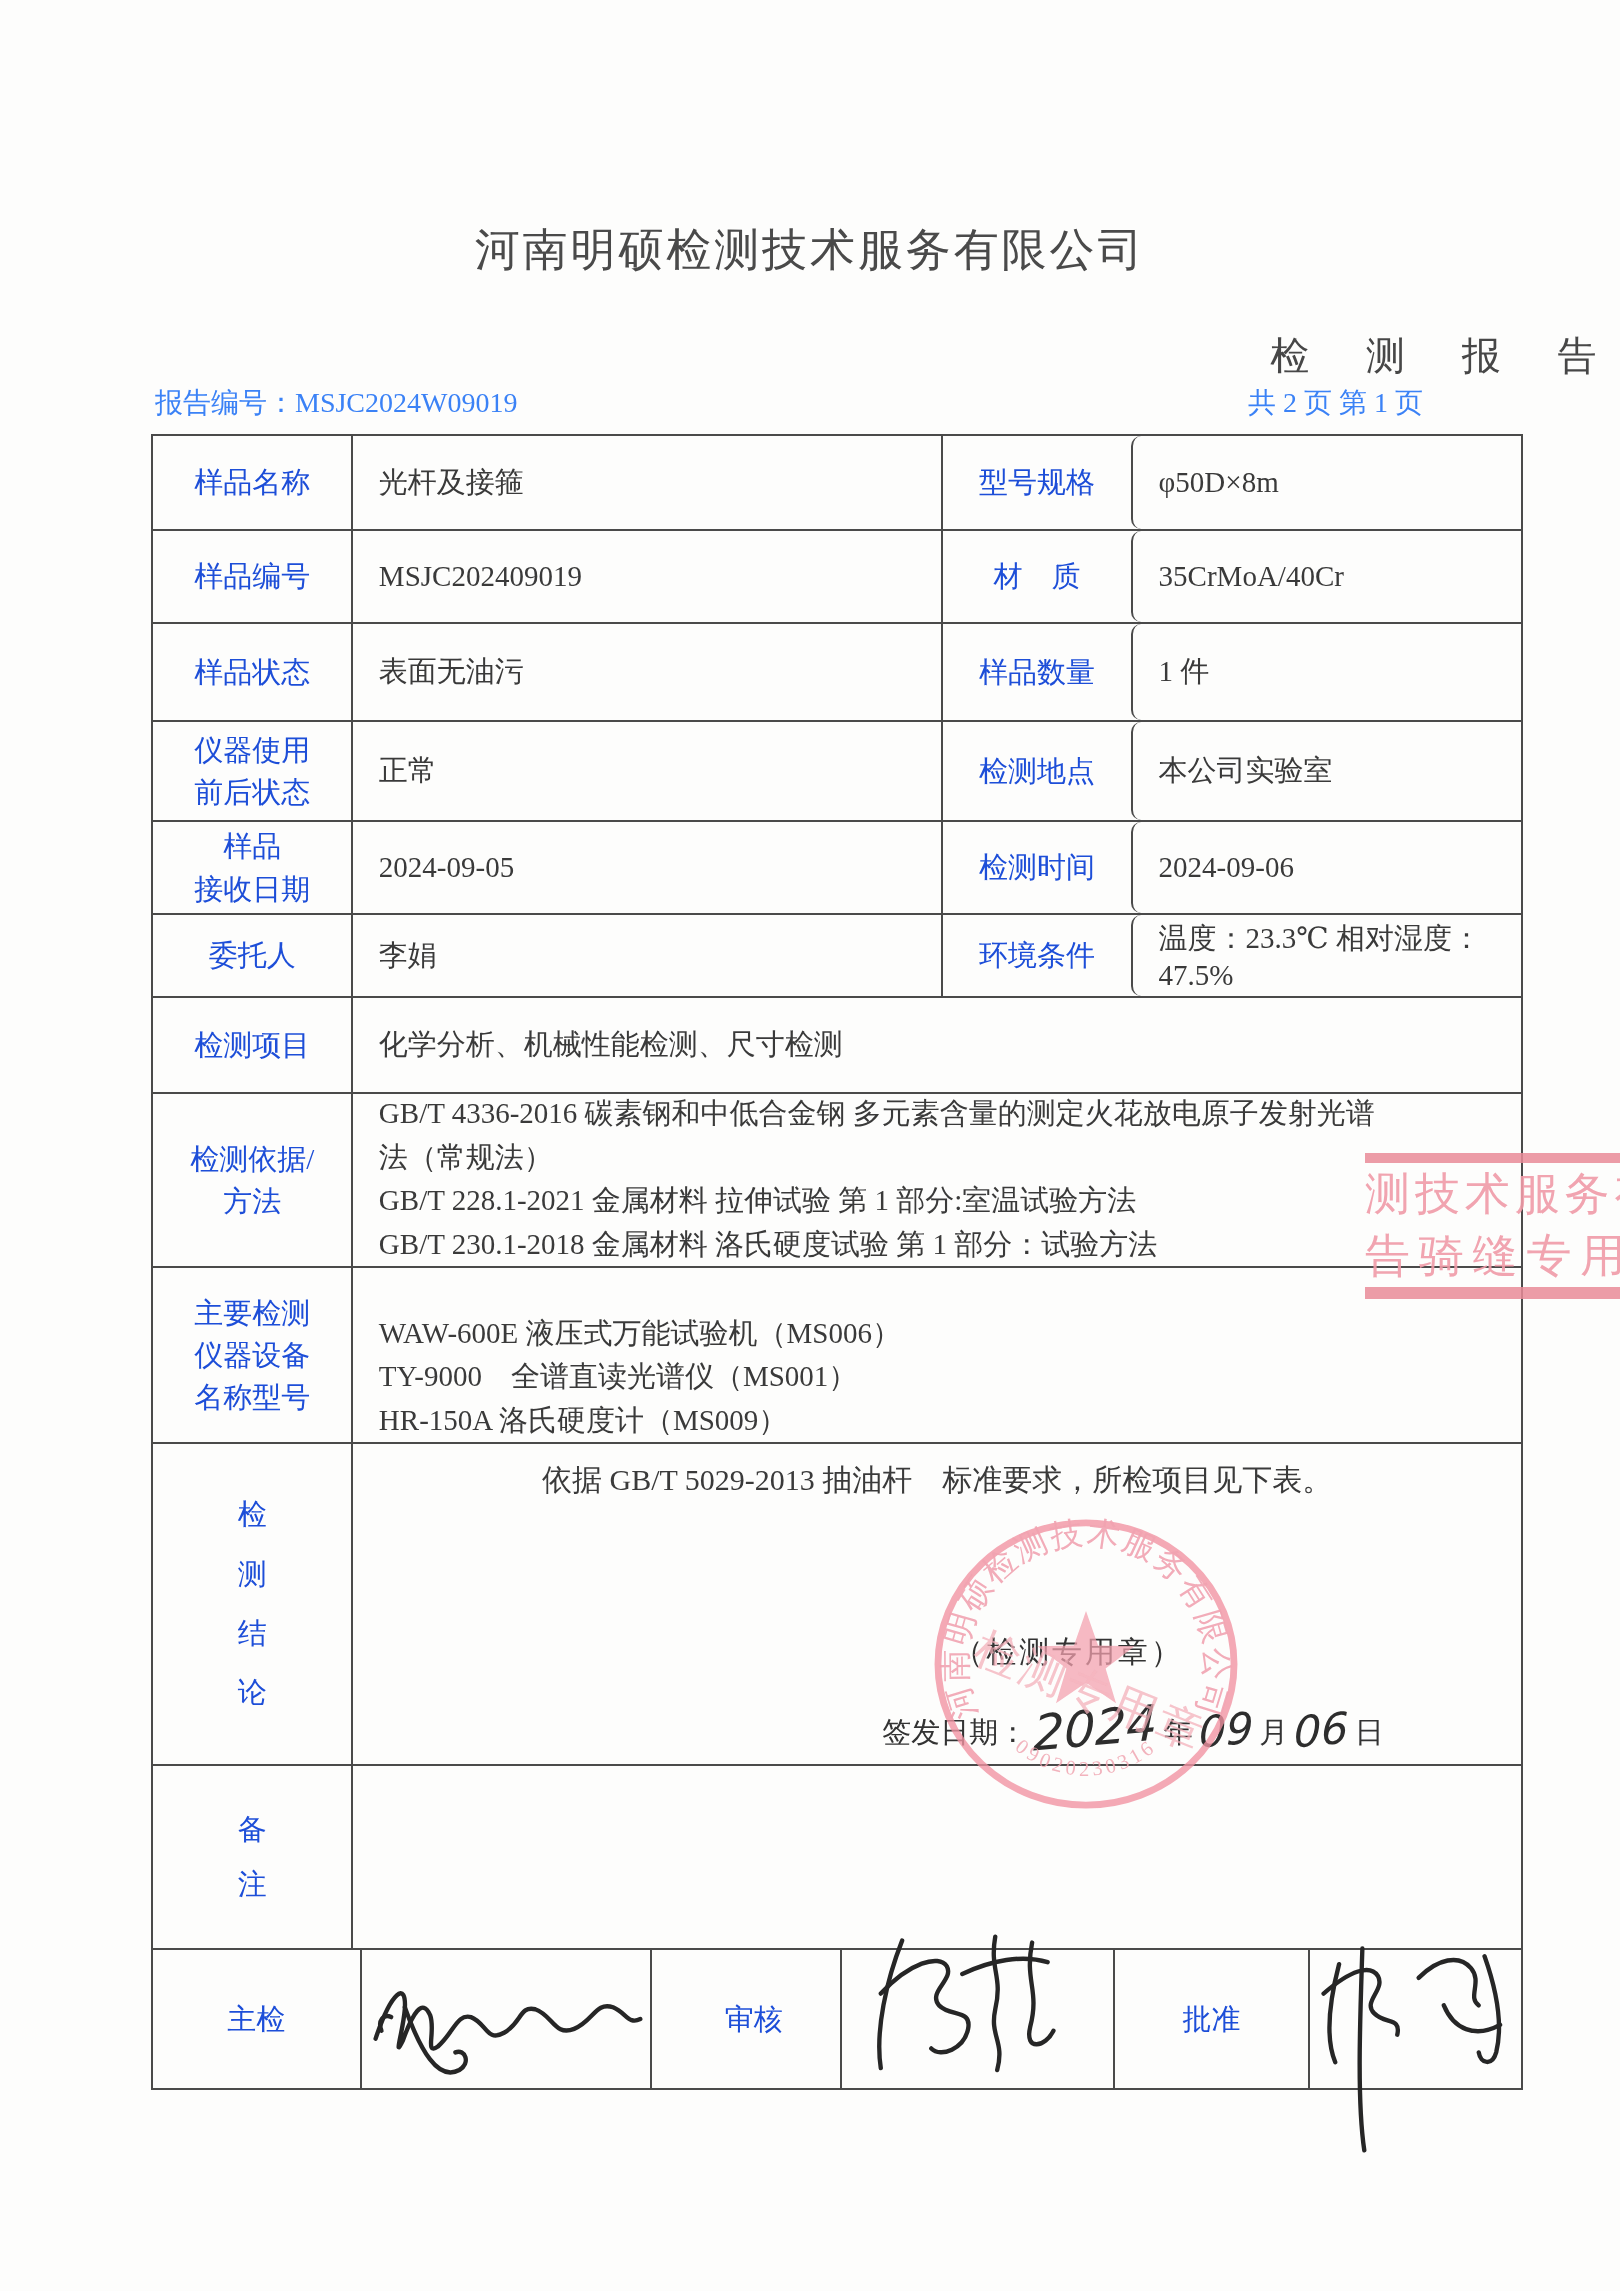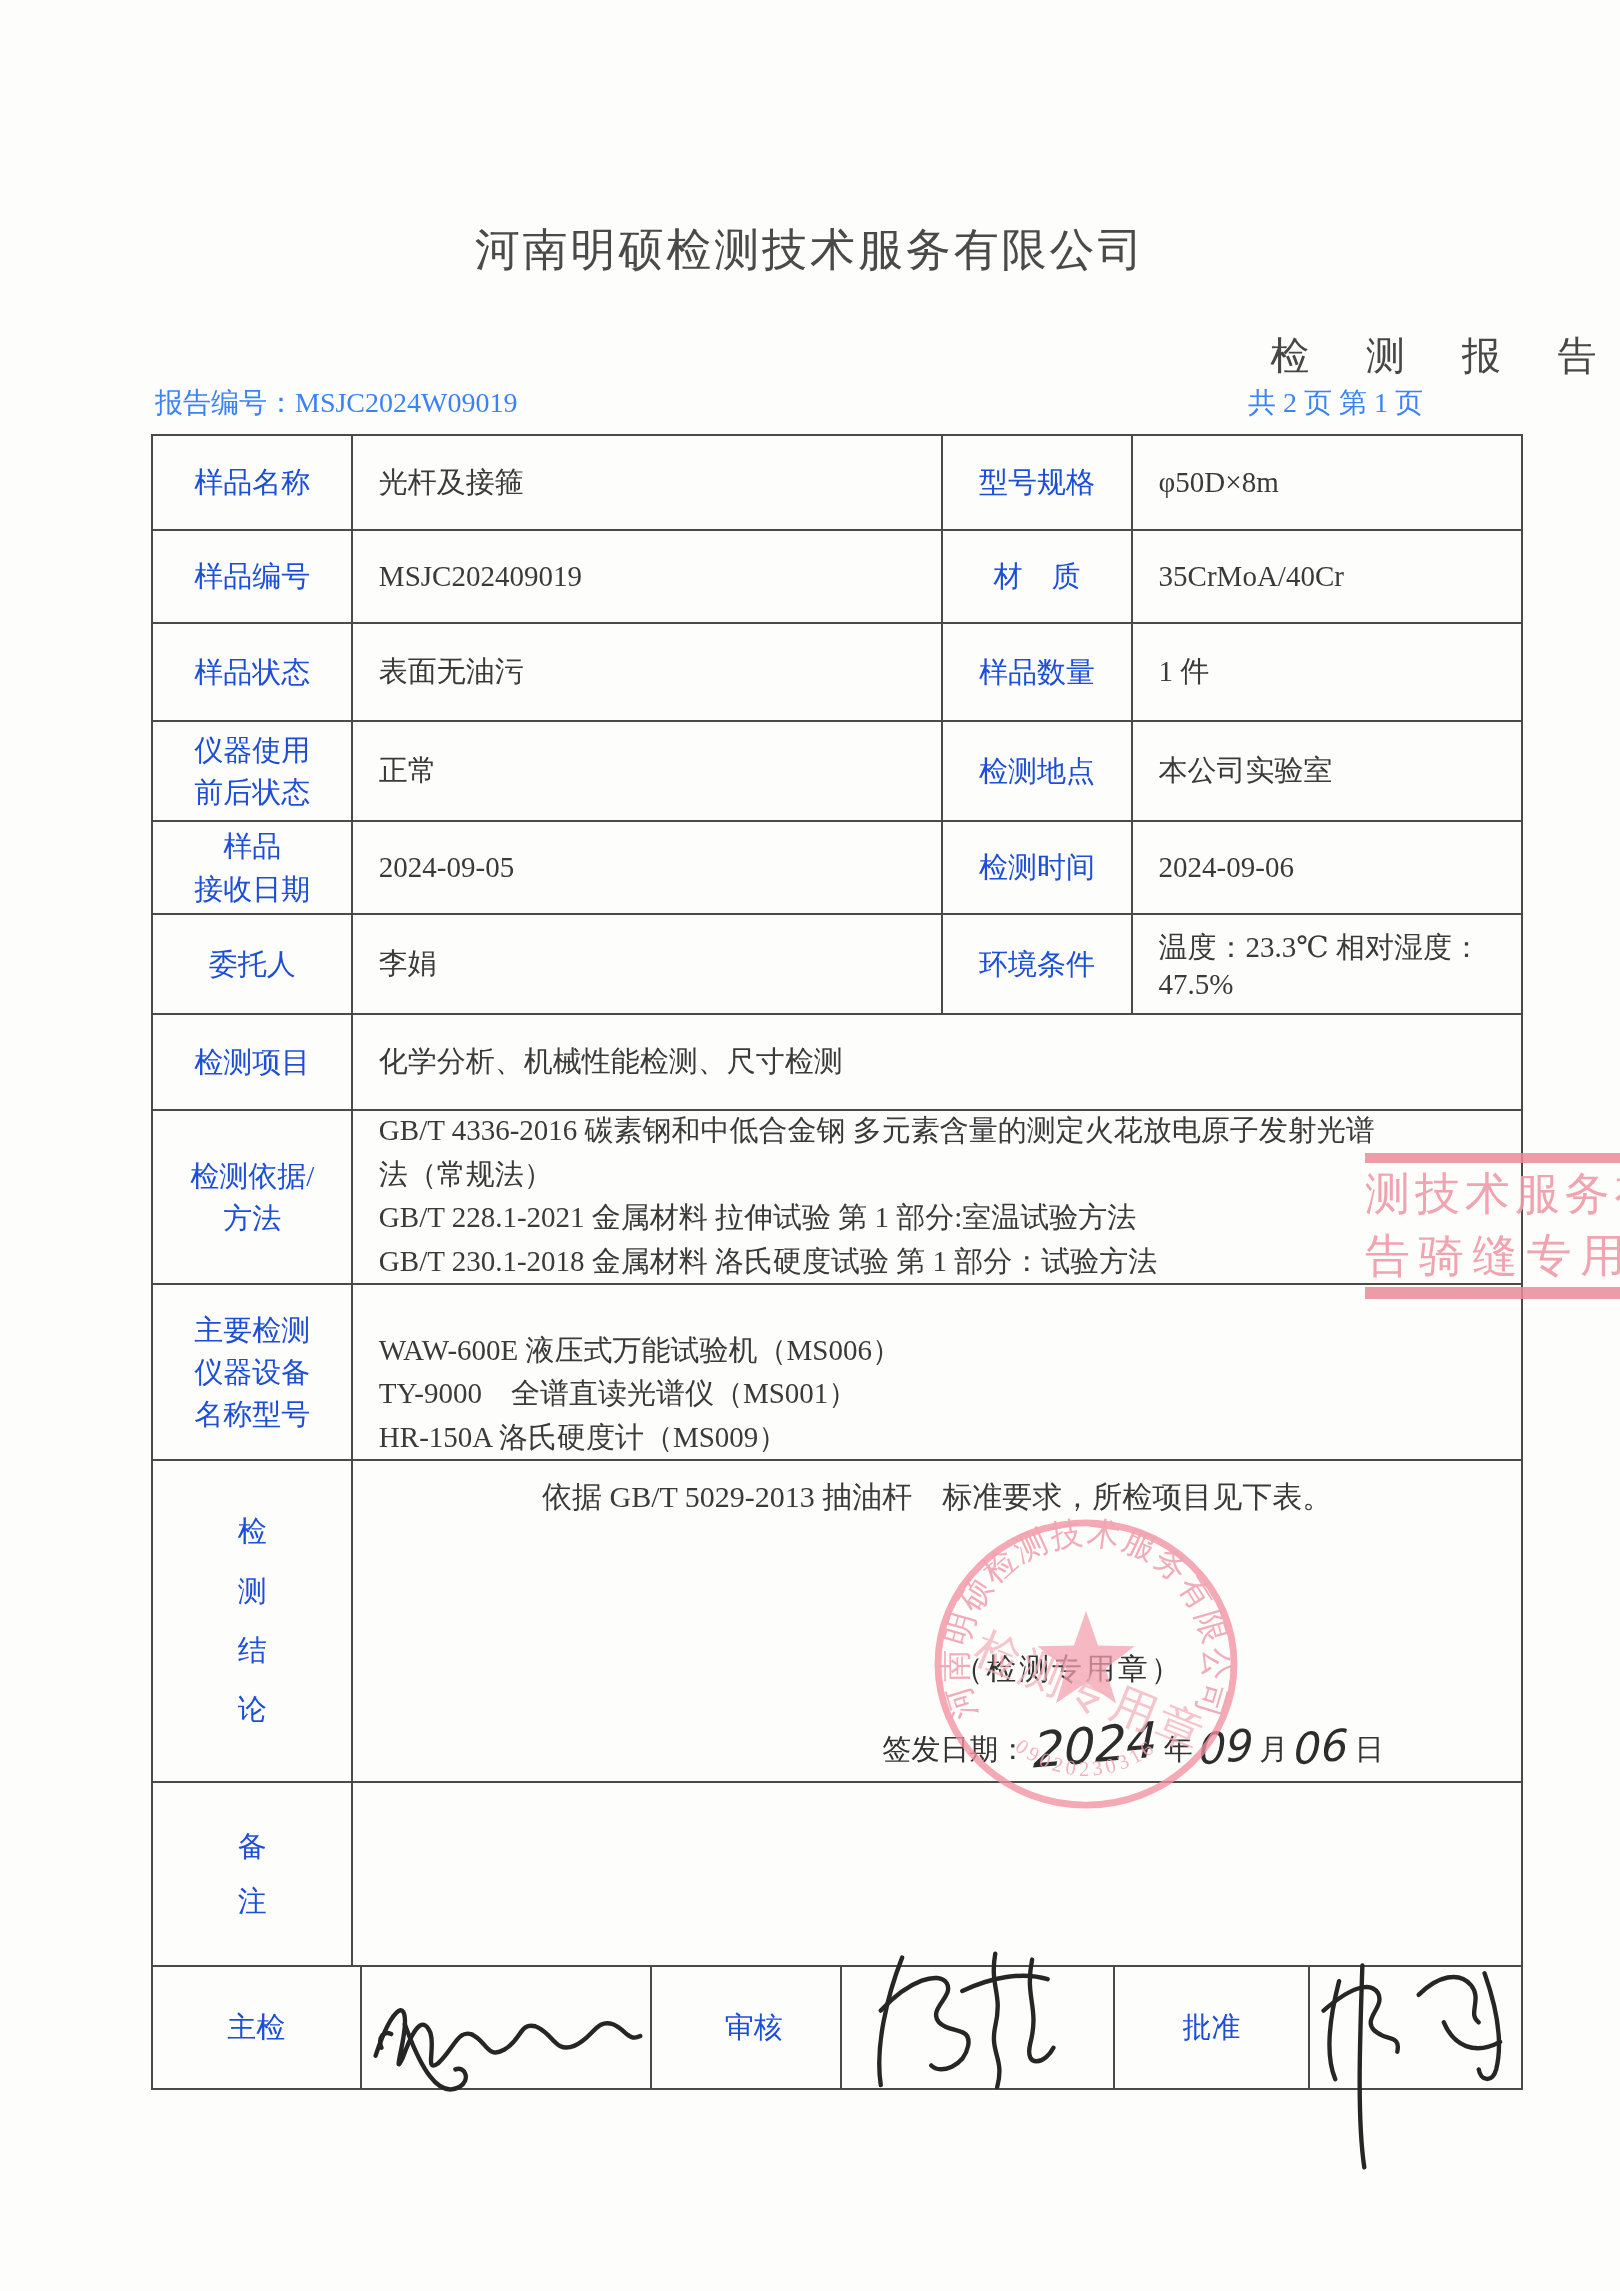--- a/index.html
+++ b/index.html
@@ -32,21 +32,21 @@
   .tr + .tr { border-top:2.9px solid #4a4a4a; }
   .td {
     border-left:2px solid #4a4a4a;
     display:flex; align-items:center; font-size:29px;
     min-width:0;
   }
   .td:first-child { border-left:none; }
   .lab { justify-content:center; text-align:center; white-space:pre-line; line-height:1.45; color:#1d4ed8; }
   .val { justify-content:flex-start; padding-left:25.5px; color:#3a3a3a; }
   
-  .c1 { width:14.5%; } .c2 { width:43.1%; } .c3 { width:13.9%; } .c4 { width:28.5%; }
+  .c1 { width:14.5%; } .c2 { width:43.1%; } .c3 { width:13.9%; } .c4 { width:28.5%;border-radius:10px; }
   
   .cw { width:85.5%; }
   
   .s1 { width:15.1%; } .s2 { width:21.2%; } .s3 { width:13.9%;padding-left:16px; }
   .s4 { width:20.0%; } .s5 { width:14.2%; } .s6 { width:15.6%; }
   .multiline { flex-direction:column; align-items:flex-start; justify-content:flex-end; }
   .multiline div { line-height:1.5; }
   .tall-label { line-height:2.05; }
   .concl-cell { position:relative; display:block; }
   .concl-statement {
@@ -127,21 +127,21 @@
     </div>
 
     <div class="tr" style="height:93px">
       <div class="td lab c1">样品
 接收日期</div>
       <div class="td val c2">2024-09-05</div>
       <div class="td lab c3">检测时间</div>
       <div class="td val c4">2024-09-06</div>
     </div>
 
-    <div class="tr" style="height:100px">
+    <div class="tr" style="height:83px">
       <div class="td lab c1">委托人</div>
       <div class="td val c2">李娟</div>
       <div class="td lab c3">环境条件</div>
       <div class="td val c4">温度：23.3℃  相对湿度：47.5%</div>
     </div>
 
     <div class="tr" style="height:96px">
       <div class="td lab c1">检测项目</div>
       <div class="td val cw">化学分析、机械性能检测、尺寸检测</div>
     </div>

